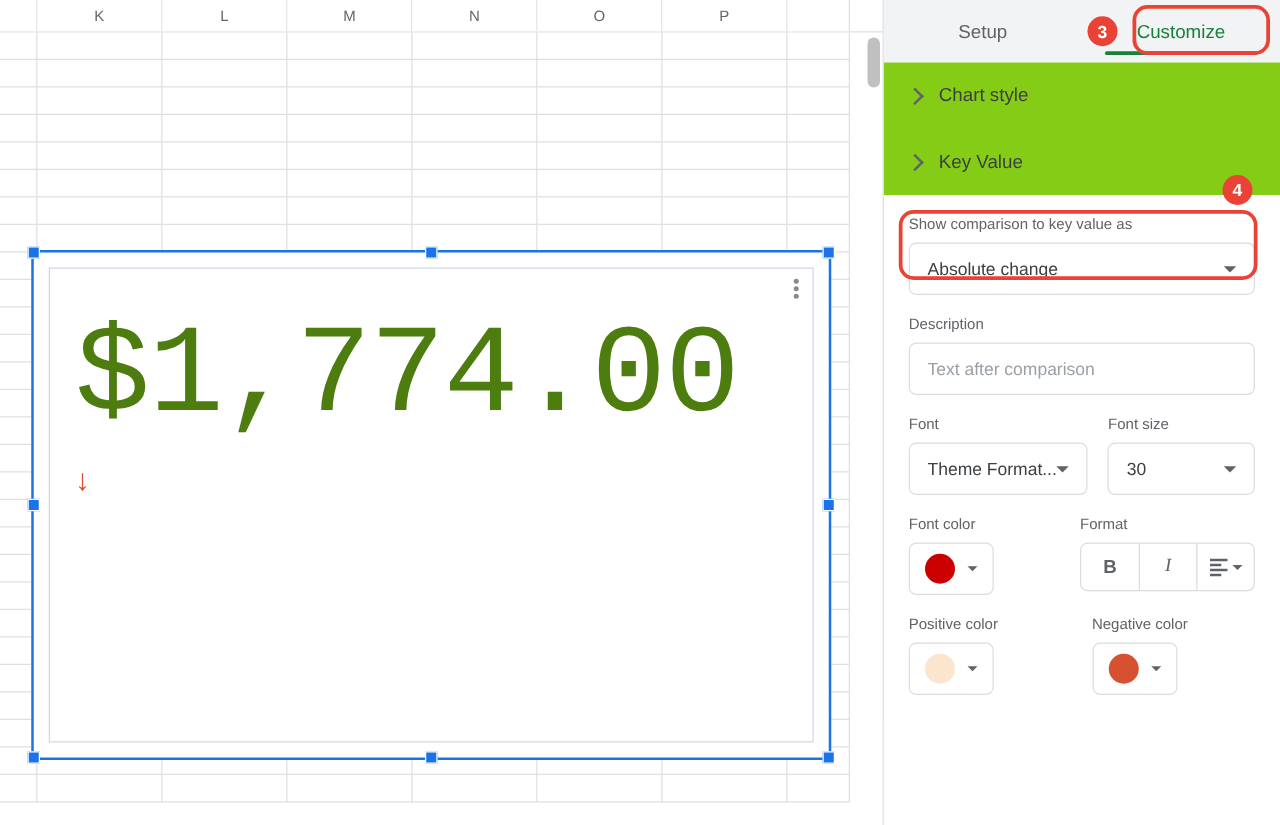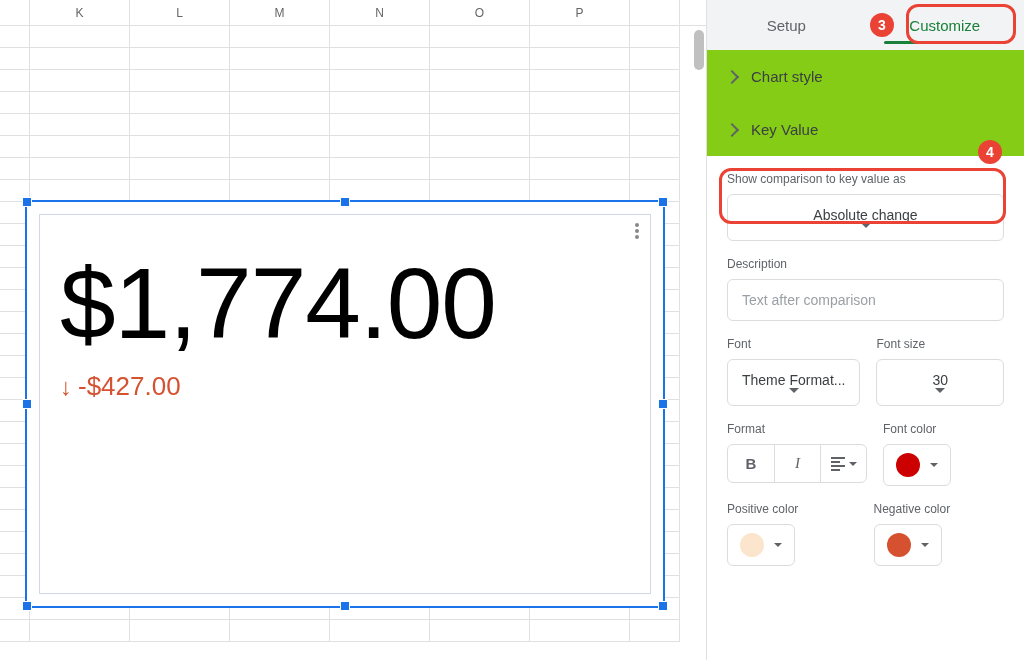--- a/index.html
+++ b/index.html
@@ -37,21 +37,21 @@
     .h-mr { top: 50%; right: -5px; margin-top: -5px; }
     .h-bl { bottom: -5px; left: -5px; }
     .h-bm { bottom: -5px; left: 50%; margin-left: -5px; }
     .h-br { bottom: -5px; right: -5px; }
     
     .chart-inner { position: absolute; inset: 12px; border: 1px solid #d0d8e8; background: #fff; padding: 20px; }
     .chart-menu { position: absolute; top: 6px; right: 6px; width: 14px; height: 20px; display: flex; flex-direction: column; justify-content: center; align-items: center; gap: 2px; cursor: pointer; }
     .chart-menu span { width: 4px; height: 4px; background: #888; border-radius: 50%; }
     
     .chart-title { text-align: right; font-family: Georgia, serif; font-style: italic; font-weight: bold; font-size: 26px; color: #e49b3b; margin-top: 2px; margin-right: 6px; }
-    .chart-value { font-family: Liberation Sans, sans-serif; font-size: 100px; color: #000000; line-height: 1.2; letter-spacing: -1px; margin-top: 8px; }
+    .chart-value { font-family: Liberation Mono, monospace; font-size: 100px; color: #4d7c0f; line-height: 1.2; letter-spacing: -1px; margin-top: 8px; }
     .chart-comparison { display: flex; align-items: center; gap: 6px; font-size: 26px; color: #d65130; margin-top: 8px; }
     .down-arrow { font-size: 24px; color: #d65130; }
     
     
     .side-panel { width: 318px; border-left: 1px solid #e0e0e0; background: #fff; overflow-y: auto; position: relative; }
     
     .tabs { display: flex; height: 50px; align-items: center; background: #f1f3f4; }
     .tab { flex: 1; text-align: center; font-size: 15px; padding: 14px 0; cursor: pointer; position: relative; }
     .tab-setup { color: #5f6368; }
     .tab-customize { color: #188038; font-weight: 500; }
@@ -59,21 +59,21 @@
     
     .accordion { background: #84cc16; }
     .acc-header { display: flex; align-items: center; gap: 14px; padding: 18px 20px; font-size: 15px; color: #3c4043; font-weight: 500; cursor: pointer; }
     .chevron { width: 10px; height: 10px; border-right: 2px solid #5f6368; border-bottom: 2px solid #5f6368; }
     .chevron-right { transform: rotate(-45deg); }
     .chevron-down { transform: rotate(45deg); margin-top: -4px; }
     
     .acc-body { background: #fff; padding: 16px 20px 20px; }
     
     .field-label { font-size: 12px; color: #5f6368; margin-bottom: 8px; }
-    .select-box { border: 1px solid #dadce0; border-radius: 6px; padding: 12px 14px; display: flex; justify-content: space-between; align-items: center; cursor: pointer; font-size: 14px; color: #3c4043; margin-bottom: 16px; flex-direction: column; }
+    .select-box { border: 1px solid #dadce0; border-radius: 6px; padding: 12px 14px; display: flex; justify-content: space-between; align-items: center; cursor: pointer; font-size: 14px; color: #3c4043; margin-bottom: 16px; }
     .dropdown-tri { width: 0; height: 0; border-left: 5px solid transparent; border-right: 5px solid transparent; border-top: 5px solid #5f6368; }
     .dropdown-tri-sm { width: 0; height: 0; border-left: 4px solid transparent; border-right: 4px solid transparent; border-top: 4px solid #5f6368; }
     
     .text-input { width: 100%; border: 1px solid #dadce0; border-radius: 6px; padding: 12px 14px; font-size: 14px; color: #3c4043; margin-bottom: 16px; }
     .text-input::placeholder { color: #9aa0a6; }
     
     .two-col { display: flex; gap: 16px; margin-bottom: 16px; }
     .col-half { flex: 1; }
     .col-half .select-box { margin-bottom: 0; }
     .col-half-narrow { width: 120px; }
@@ -420,21 +420,20 @@
 
       <div class="chart-inner">
         <div class="chart-menu">
           <span></span>
             <span></span>
             <span></span>
         </div>
         <div class="chart-value">$1,774.00</div>
         <div class="chart-comparison">
           <span class="down-arrow">↓</span>
-          <span>-$427.00</span>
         </div>
       </div>
     </div>
   </div>
 </div>
 
 <div class="side-panel">
   <div class="highlight-customize"></div>
   <div class="highlight-baseline"></div>
   <div class="badge badge-3">3</div>
@@ -476,43 +475,43 @@
         <div class="col-half col-half-narrow">
           <div class="field-label">Font size</div>
           <div class="select-box">
             <span>30</span>
             <span class="dropdown-tri"></span>
           </div>
         </div>
       </div>
       
       <div class="two-col">
+        <div class="col-half col-half-narrow">
+          <div class="field-label">Font color</div>
+          <div class="color-btn">
+            <div class="color-chip red"></div>
+            <span class="dropdown-tri-sm"></span>
+          </div>
+        </div>
         <div class="col-half">
           <div class="field-label">Format</div>
           <div class="format-group">
             <div class="format-btn bold">B</div>
             <div class="format-btn italic">I</div>
             <div class="format-btn btn-align">
               <div class="align-lines">
                   <span></span>
                   <span></span>
                   <span></span>
                   <span></span>
                 </div>
               <span class="dropdown-tri-sm"></span>
             </div>
           </div>
         </div>
-        <div class="col-half col-half-narrow">
-          <div class="field-label">Font color</div>
-          <div class="color-btn">
-            <div class="color-chip red"></div>
-            <span class="dropdown-tri-sm"></span>
-          </div>
-        </div>
       </div>
       
       <div class="two-col" style="margin-bottom:0;">
         <div class="col-half">
           <div class="field-label">Positive color</div>
           <div class="color-btn">
             <div class="color-chip peach"></div>
             <span class="dropdown-tri-sm"></span>
           </div>
         </div>

